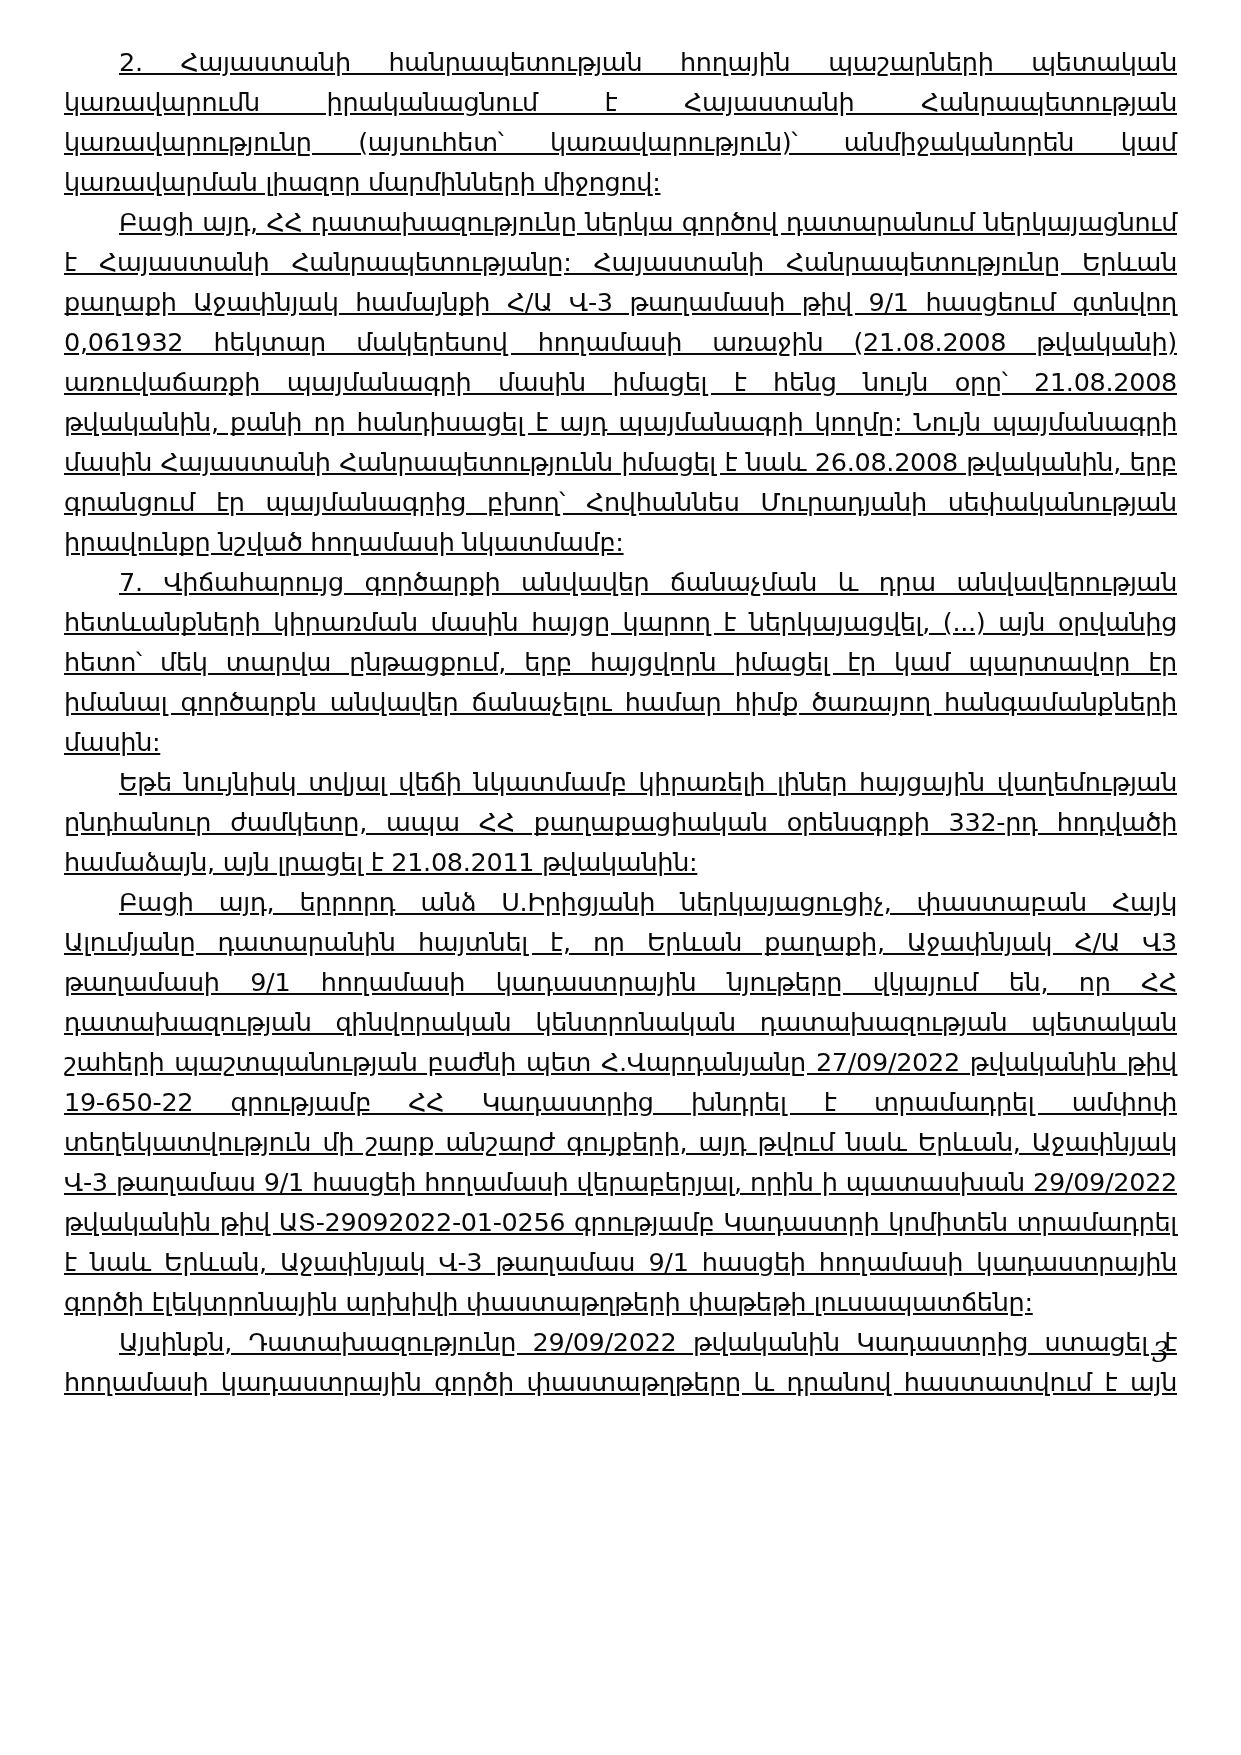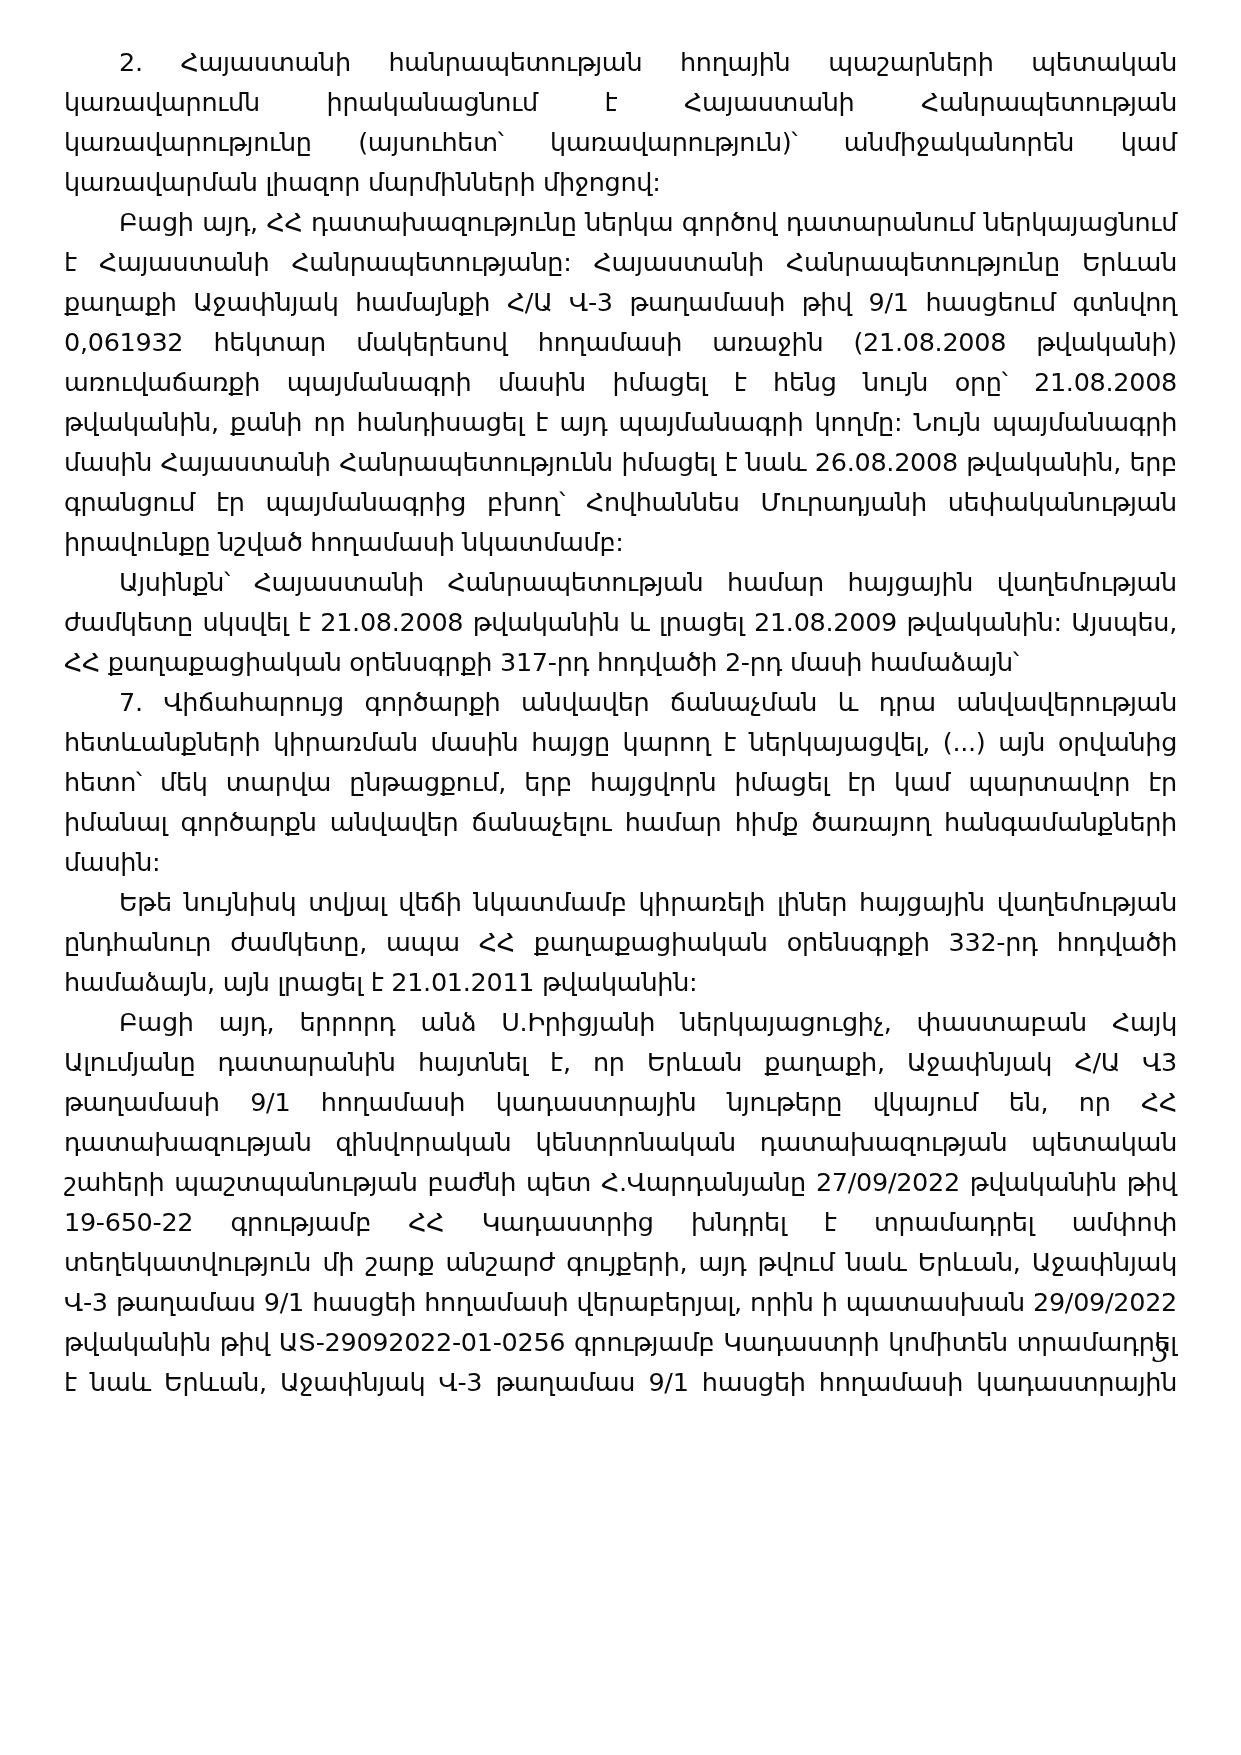--- a/index.html
+++ b/index.html
@@ -13,20 +13,21 @@
     height: 1399px;
     box-sizing: border-box;
     background: #ffffff;
     padding: 42px 64px 0 64px;
     font-family: "DejaVu Sans", sans-serif;
     font-size: 25.5px;
     line-height: 40px;
     color: #0a0a0a;
     letter-spacing: -0.3px;
     overflow: hidden;
+    text-decoration: underline;
   }
   .page p {
     margin: 0;
     text-align: justify;
     text-indent: 55px;
   }
   .page-number {
     position: absolute;
     right: 72px;
     bottom: 26px;
@@ -36,21 +37,20 @@
     color: #0a0a0a;
   }
 </style>
 </head>
 <body>
 
 <div class="page">
 
   <p>2. Հայաստանի հանրապետության հողային պաշարների պետական կառավարումն իրականացնում է Հայաստանի Հանրապետության կառավարությունը (այսուհետ՝ կառավարություն)՝ անմիջականորեն կամ կառավարման լիազոր մարմինների միջոցով:</p>
   <p>Բացի այդ, ՀՀ դատախազությունը ներկա գործով դատարանում ներկայացնում է Հայաստանի Հանրապետությանը: Հայաստանի Հանրապետությունը Երևան քաղաքի Աջափնյակ համայնքի Հ/Ա Վ-3 թաղամասի թիվ 9/1 հասցեում գտնվող 0,061932 հեկտար մակերեսով հողամասի առաջին (21.08.2008 թվականի) առուվաճառքի պայմանագրի մասին իմացել է հենց նույն օրը՝ 21.08.2008 թվականին, քանի որ հանդիսացել է այդ պայմանագրի կողմը: Նույն պայմանագրի մասին Հայաստանի Հանրապետությունն իմացել է նաև 26.08.2008 թվականին, երբ գրանցում էր պայմանագրից բխող՝ Հովհաննես Մուրադյանի սեփականության իրավունքը նշված հողամասի նկատմամբ:</p>
-  <p>Այսինքն՝ Հայաստանի Հանրապետության համար հայցային վաղեմության ժամկետը սկսվել է 21.08.2008 թվականին և լրացել 21.08.2009 թվականին: Այսպես, ՀՀ քաղաքացիական օրենսգրքի 317-րդ հոդվածի 2-րդ մասի համաձայն՝</p>
   <p>7. Վիճահարույց գործարքի անվավեր ճանաչման և դրա անվավերության հետևանքների կիրառման մասին հայցը կարող է ներկայացվել, (...) այն օրվանից հետո՝ մեկ տարվա ընթացքում, երբ հայցվորն իմացել էր կամ պարտավոր էր իմանալ գործարքն անվավեր ճանաչելու համար հիմք ծառայող հանգամանքների մասին:</p>
-  <p>Եթե նույնիսկ տվյալ վեճի նկատմամբ կիրառելի լիներ հայցային վաղեմության ընդհանուր ժամկետը, ապա ՀՀ քաղաքացիական օրենսգրքի 332-րդ հոդվածի համաձայն, այն լրացել է 21.01.2011 թվականին:</p>
+  <p>Եթե նույնիսկ տվյալ վեճի նկատմամբ կիրառելի լիներ հայցային վաղեմության ընդհանուր ժամկետը, ապա ՀՀ քաղաքացիական օրենսգրքի 332-րդ հոդվածի համաձայն, այն լրացել է 21.08.2011 թվականին:</p>
   <p>Բացի այդ, երրորդ անձ Ս.Իրիցյանի ներկայացուցիչ, փաստաբան Հայկ Ալումյանը դատարանին հայտնել է, որ Երևան քաղաքի, Աջափնյակ Հ/Ա Վ3 թաղամասի 9/1 հողամասի կադաստրային նյութերը վկայում են, որ ՀՀ դատախազության զինվորական կենտրոնական դատախազության պետական շահերի պաշտպանության բաժնի պետ Հ.Վարդանյանը 27/09/2022 թվականին թիվ 19-650-22 գրությամբ ՀՀ Կադաստրից խնդրել է տրամադրել ամփոփ տեղեկատվություն մի շարք անշարժ գույքերի, այդ թվում նաև Երևան, Աջափնյակ Վ-3 թաղամաս 9/1 հասցեի հողամասի վերաբերյալ, որին ի պատասխան 29/09/2022 թվականին թիվ ԱՏ-29092022-01-0256 գրությամբ Կադաստրի կոմիտեն տրամադրել է նաև  Երևան, Աջափնյակ Վ-3 թաղամաս 9/1 հասցեի հողամասի կադաստրային գործի էլեկտրոնային արխիվի փաստաթղթերի փաթեթի լուսապատճենը:</p>
   <p>Այսինքն, Դատախազությունը 29/09/2022 թվականին Կադաստրից ստացել է հողամասի կադաստրային գործի փաստաթղթերը և դրանով հաստատվում է այն հանգամանքը, որ հայցադիմումում նշված փաստերը այդ ժամանակ են հայտնի դարձել Դատախազությանը, հետևաբար հայցային վաղեմությունը լրացել է և միջնորդությունը ենթակա է բավարարման:</p>
 
   <div class="page-number">3</div>
 
 </div>
 
 </body></html>

